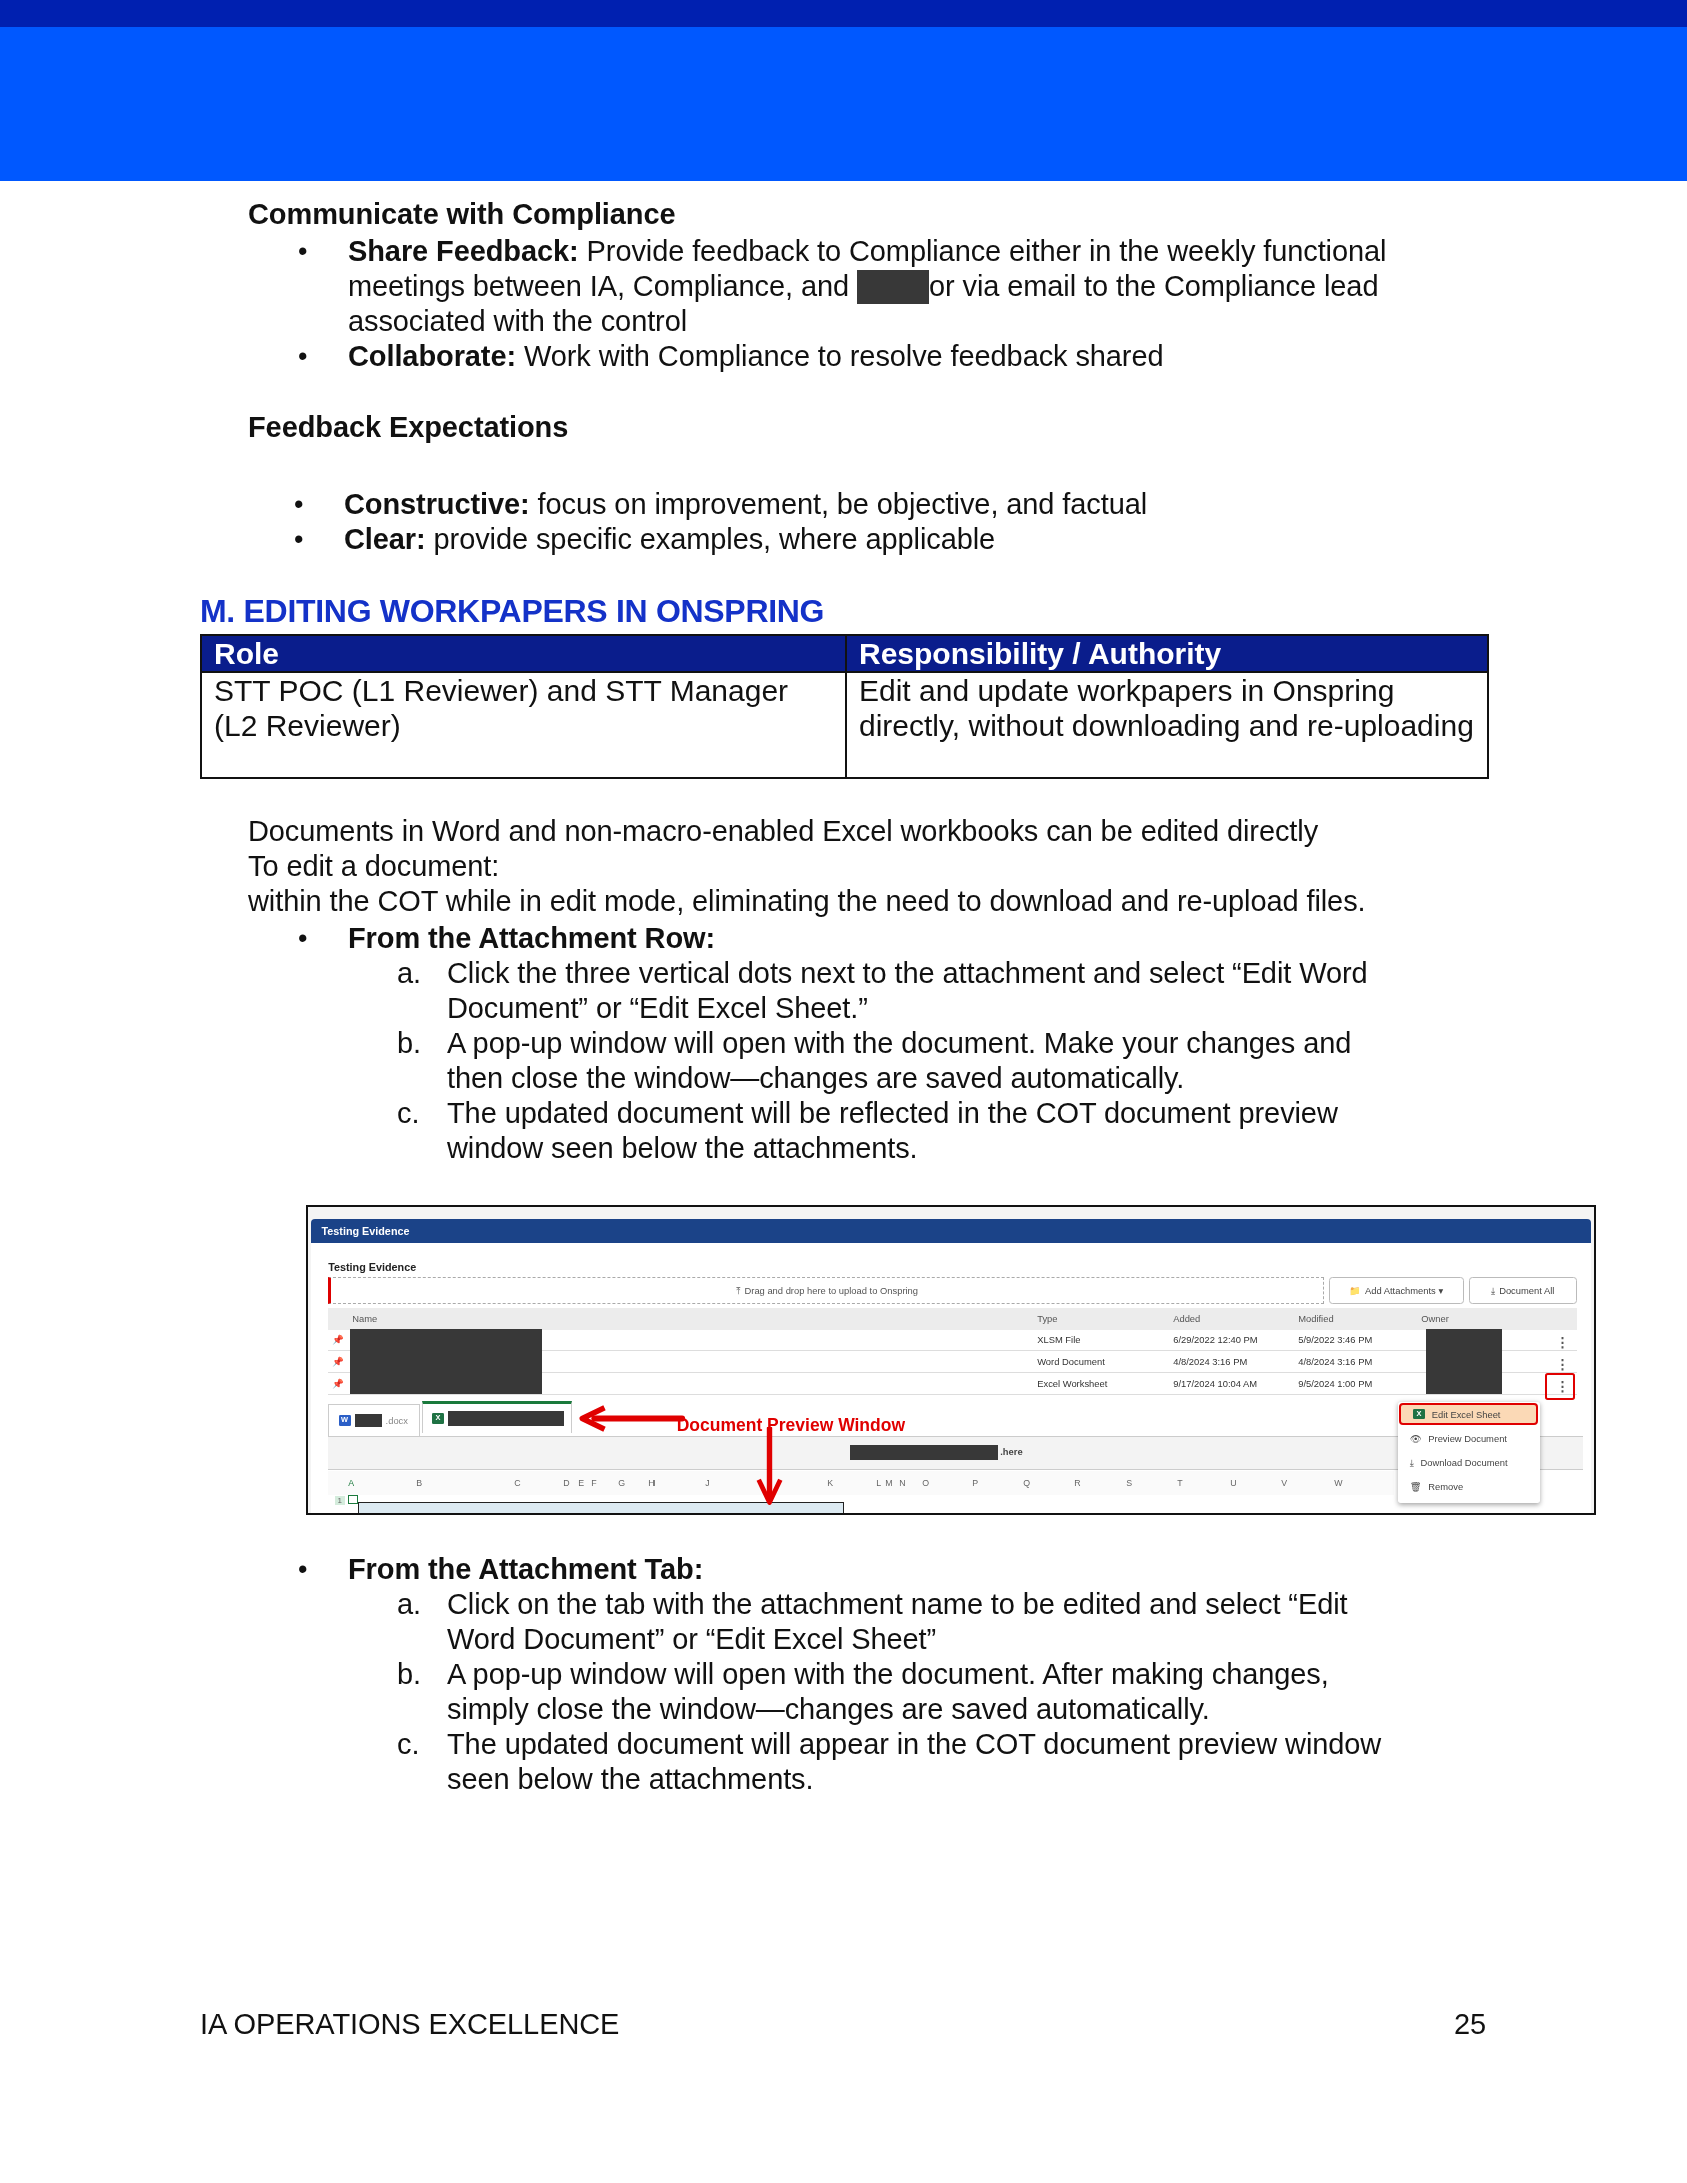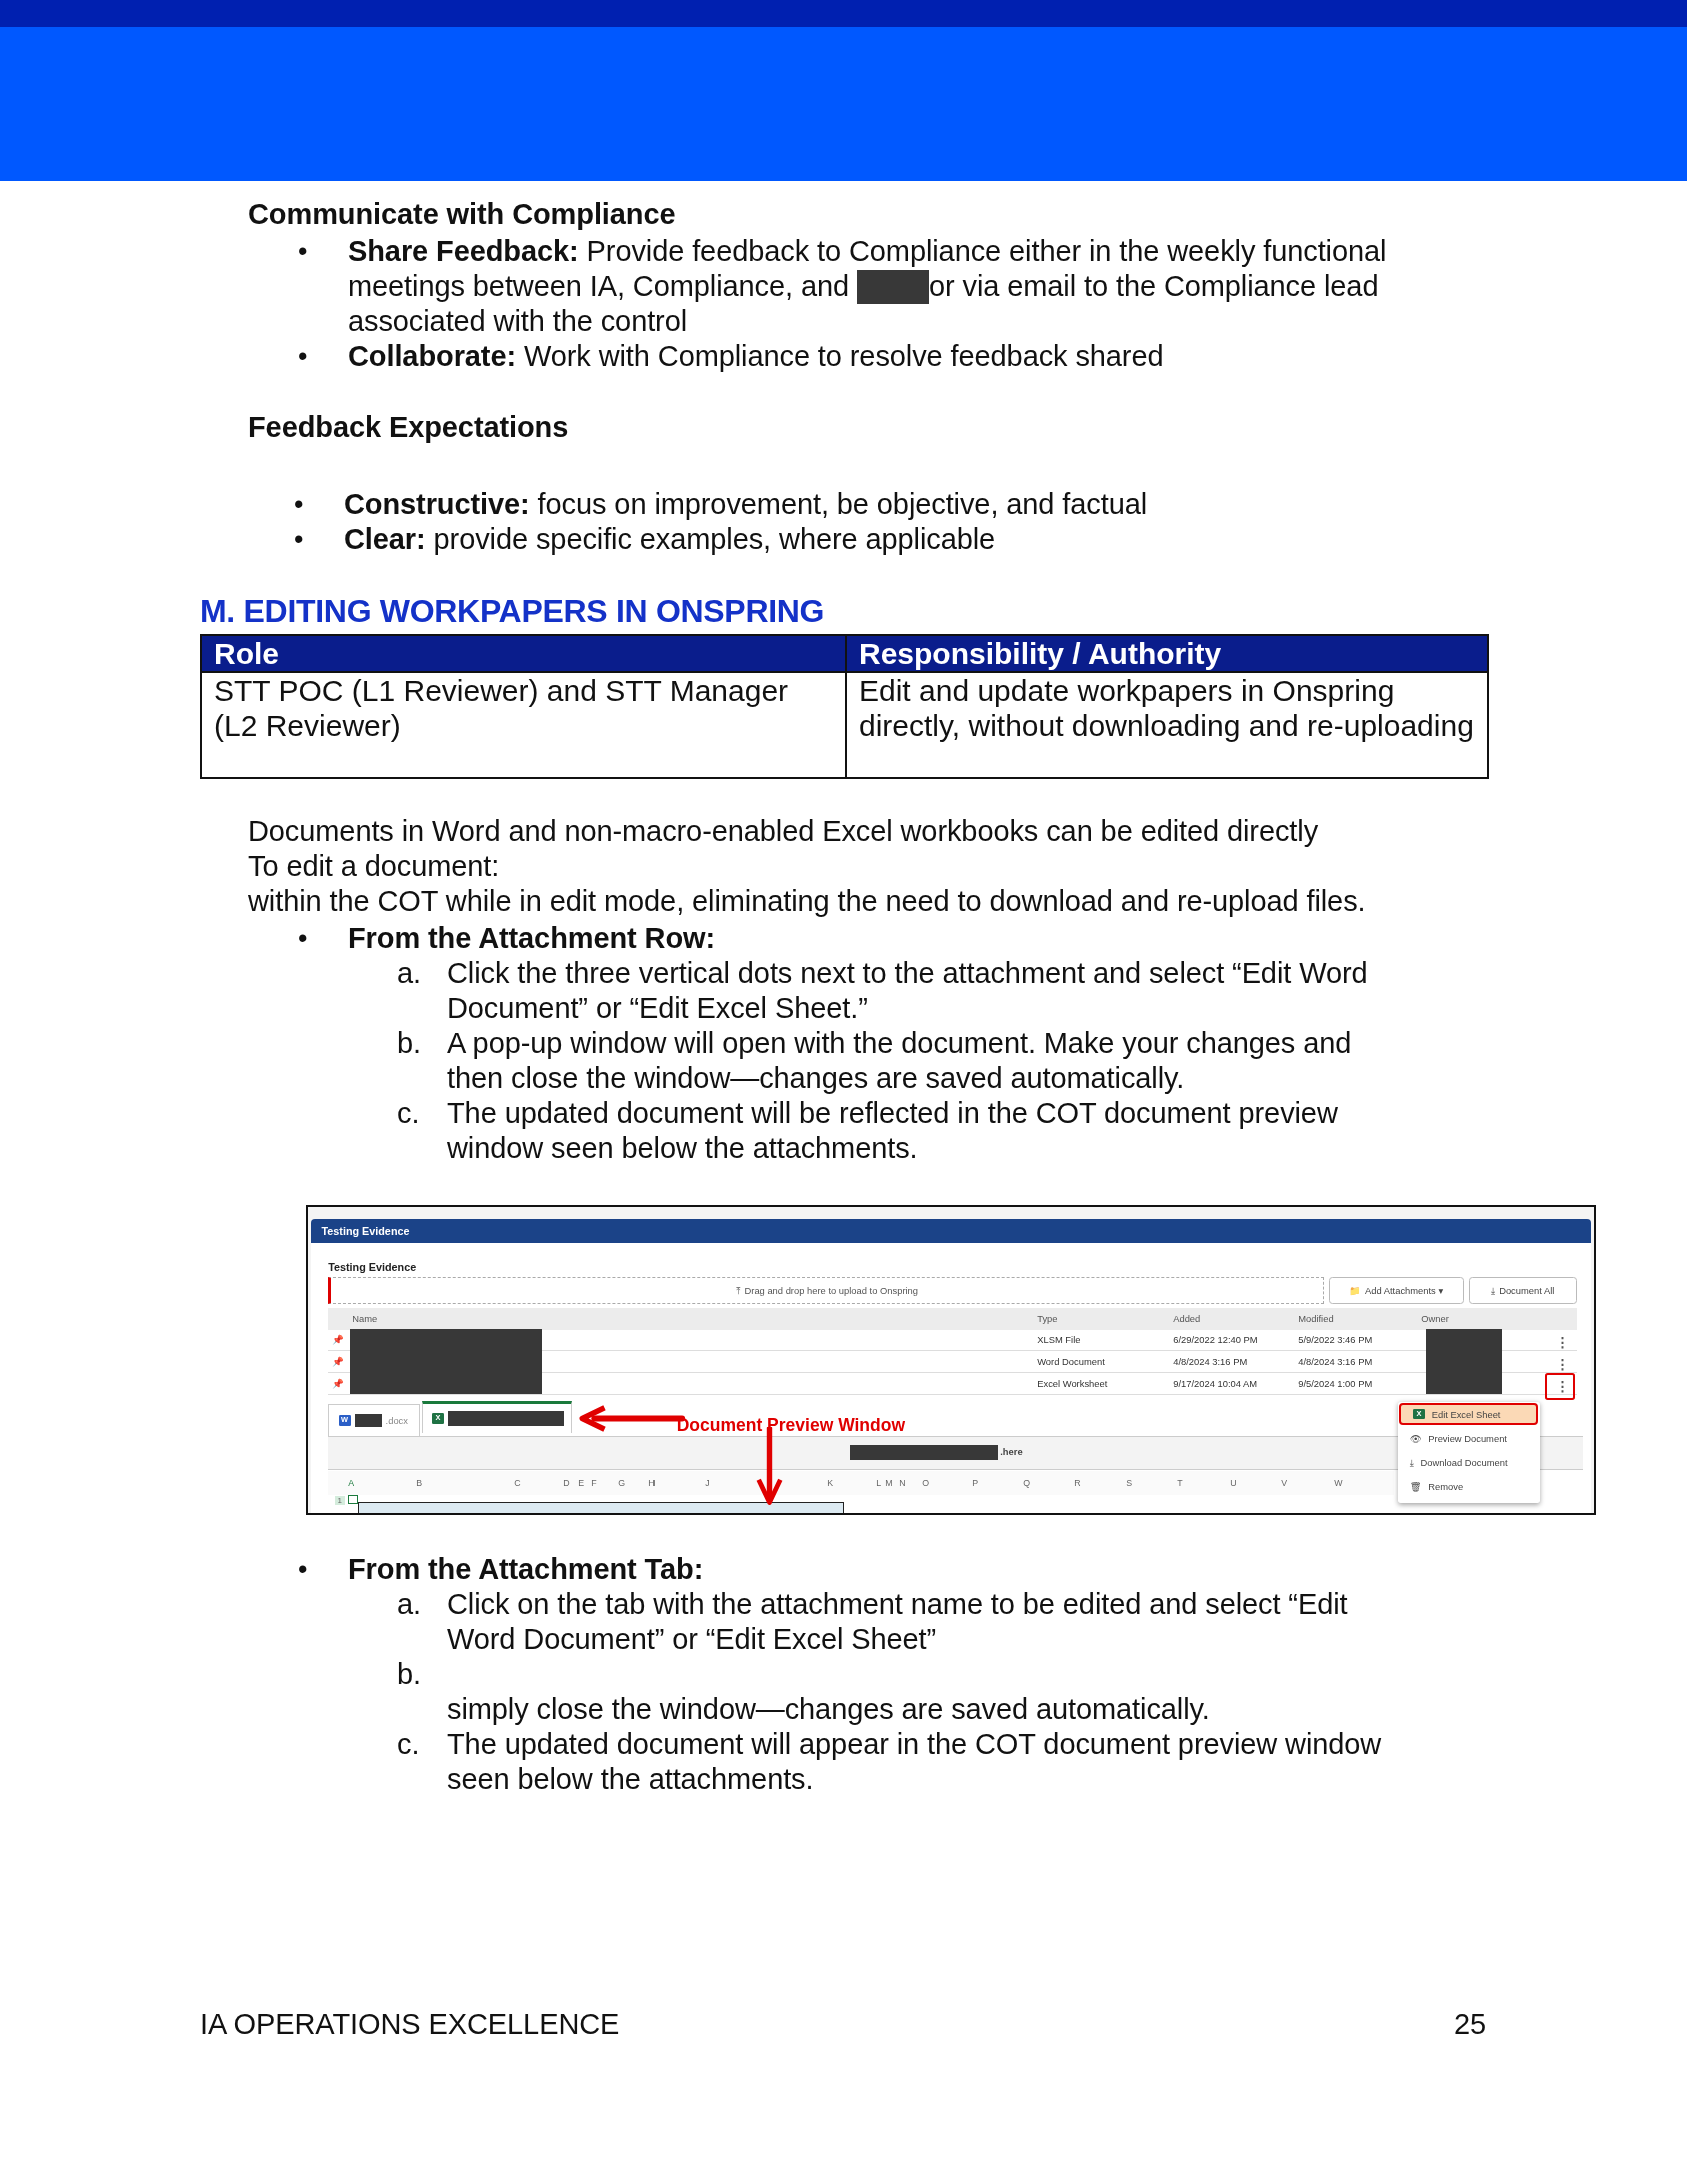--- a/index.html
+++ b/index.html
@@ -242,19 +242,19 @@
       </div>
     </div>
   </div>
 </div>
 
 <ul class="bullet-list doc-text" style="left:298px; top:1552px; width:1215px;">
   <li><span class="b">From the Attachment Tab:</span></li>
 </ul>
 <ol class="alpha-list doc-text" style="left:397px; top:1587px; width:1147px;">
   <li><span class="mk">a.</span><span>Click on the tab with the attachment name to be edited and select “Edit</span><br><span>Word Document” or “Edit Excel Sheet”</span></li>
-  <li><span class="mk">b.</span><br><span>simply close the window—changes are saved automatically.</span></li>
+  <li><span class="mk">b.</span><span>A pop-up window will open with the document. After making changes,</span><br><span>simply close the window—changes are saved automatically.</span></li>
   <li><span class="mk">c.</span><span>The updated document will appear in the COT document preview window</span><br><span>seen below the attachments.</span></li>
 </ol>
 
 <div class="abs doc-text" style="left:200px; top:2007px;">IA OPERATIONS EXCELLENCE</div>
 <div class="abs doc-text" style="left:1454px; top:2007px;">25</div>
 
 
 </body></html>

